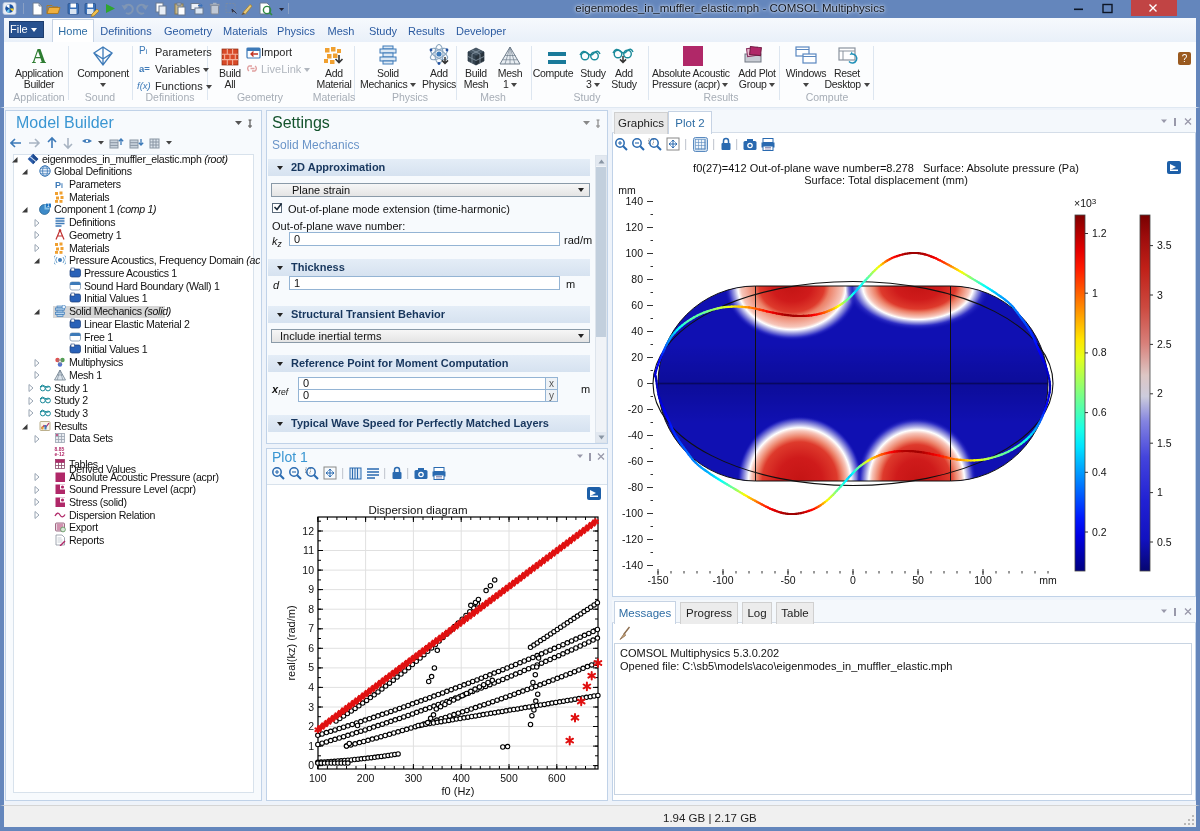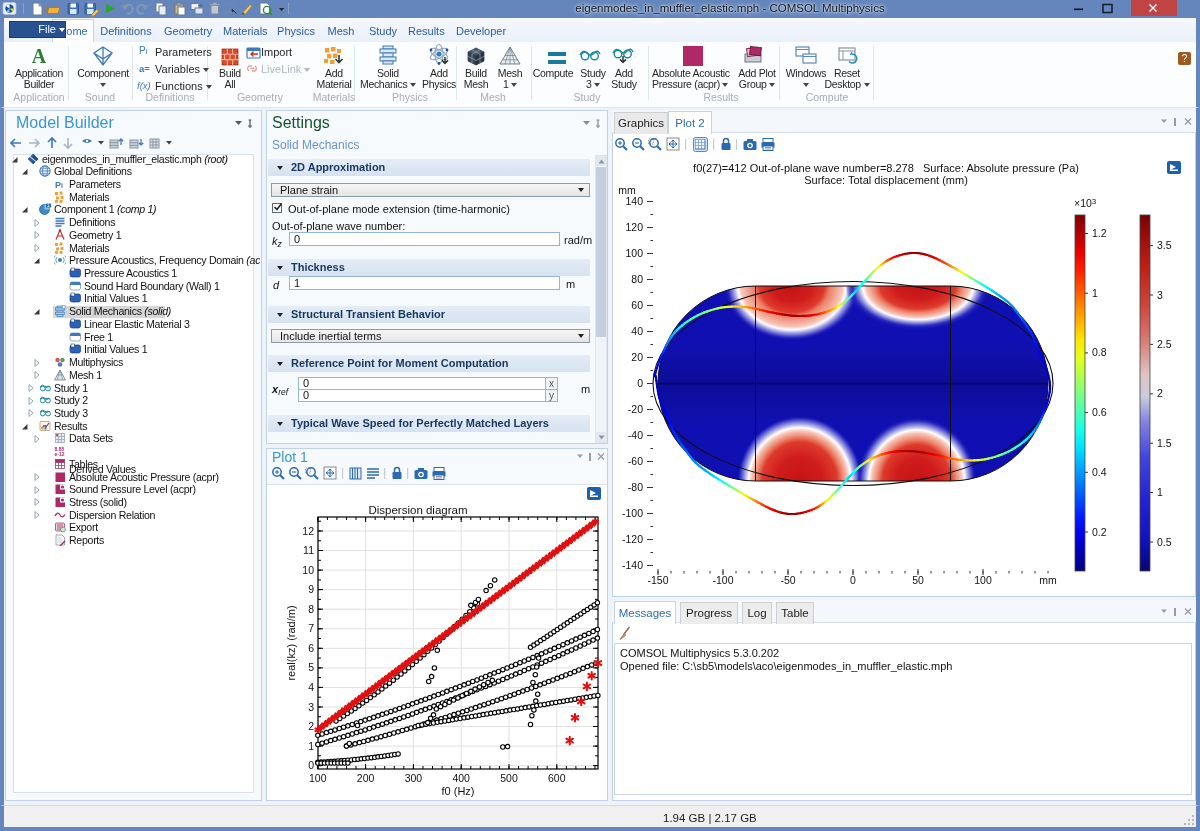--- a/index.html
+++ b/index.html
@@ -1,21 +1,21 @@
 <!DOCTYPE html>
 <html><head><meta charset="utf-8"><style>
 
 *{margin:0;padding:0;box-sizing:border-box}
 html,body{width:1200px;height:831px;overflow:hidden}
 body{font-family:"Liberation Sans",sans-serif;font-size:11px;color:#1a1a1a;background:#fff;position:relative}
 .abs{position:absolute}
 #titlebar{left:0;top:0;width:1200px;height:18px;background:#6486bc}
 #title{left:400px;top:2px;width:660px;text-align:center;color:#10151d;font-size:11.5px;text-shadow:0 0 4px #e8eefa,0 0 2px #e8eefa}
 #tabrow{left:0;top:18px;width:1200px;height:24px;background:linear-gradient(#f6f9fd,#e9f0f9);border-left:4px solid #6486bc;border-right:4px solid #6486bc}
-#filebtn{left:9px;top:21px;width:57px;height:17px;background:#27518f;border:1px solid #1c3c6d;color:#fff;text-align:right;line-height:15px;font-size:11px}
+#filebtn{left:9px;top:21px;width:35px;height:17px;background:#27518f;border:1px solid #1c3c6d;color:#fff;text-align:left;line-height:15px;font-size:11px}
 .tab{top:20px;height:22px;line-height:22px;color:#2a5aa0;font-size:11px;text-align:center}
 .tab.active{background:#fff;border:1px solid #c6d3e4;border-bottom:none;color:#2e6da4;top:19px;height:23px;line-height:23px}
 #ribbon{left:0;top:42px;width:1200px;height:66px;background:#fcfdfe;border-left:4px solid #6486bc;border-right:4px solid #6486bc;border-bottom:1px solid #dfe8f2}
 .rsep{position:absolute;top:46px;width:1px;height:54px;background:#dde6f0}
 .rlabel{position:absolute;top:91px;font-size:10.5px;color:#a6adb6;text-align:center;white-space:nowrap}
 .rbtn{position:absolute;top:68px;text-align:center;color:#262626;font-size:10.5px;letter-spacing:-0.3px;line-height:10.5px;white-space:nowrap}
 .rsm{position:absolute;font-size:11px;color:#262626;white-space:nowrap}
 .dar{display:inline-block;width:0;height:0;border-left:3px solid transparent;border-right:3px solid transparent;border-top:4px solid #444;vertical-align:1px}
 #work{left:0;top:108px;width:1200px;height:697px;background:#eef3fa;border-left:4px solid #6486bc;border-right:4px solid #6486bc}
 .panel{position:absolute;background:#f7fafd;border:1px solid #c0d2e8}
@@ -379,21 +379,21 @@
         <rect x="1.5" y="7.2" width="9" height="2.2"></rect>
         <rect x="3" y="9.4" width="6" height="2"></rect>
       </g>
       <circle cx="9.8" cy="2" r="1.8" fill="#e8f4ff" stroke="#3d7ab8" stroke-width="0.6"></circle>
     </svg>
 <div class="trow" style="left:69px;top:305.1px">Solid Mechanics <i>(solid)</i></div>
 <svg class="ticon" style="left:69px;top:317.9px" viewBox="0 0 12 12">
       <path d="M1 4 Q1 2 3 2 H10 Q11.5 2 11.5 4 V8 Q11.5 10 9.5 10 H3 Q1 10 1 8 Z" fill="#2a62b8" stroke="#1a3c78" stroke-width="0.7"></path>
       <rect x="2" y="1" width="3.5" height="3" fill="#fff" stroke="#1a3c78" stroke-width="0.6"></rect>
     </svg>
-<div class="trow" style="left:84px;top:317.9px">Linear Elastic Material 3</div>
+<div class="trow" style="left:84px;top:317.9px">Linear Elastic Material 2</div>
 <svg class="ticon" style="left:69px;top:330.6px" viewBox="0 0 12 12">
       <path d="M1 4 Q1 2 3 2 H10 Q11.5 2 11.5 4 V8 Q11.5 10 9.5 10 H3 Q1 10 1 8 Z" fill="#fff" stroke="#8098b0" stroke-width="0.8"></path>
       <path d="M1 4 Q1 2 3 2 H10 Q11.5 2 11.5 4 L11.5 5 H1 Z" fill="#3d7ab8"></path>
     </svg>
 <div class="trow" style="left:84px;top:330.6px">Free 1</div>
 <svg class="ticon" style="left:69px;top:343.3px" viewBox="0 0 12 12">
       <path d="M1 4 Q1 2 3 2 H10 Q11.5 2 11.5 4 V8 Q11.5 10 9.5 10 H3 Q1 10 1 8 Z" fill="#2a62b8" stroke="#1a3c78" stroke-width="0.7"></path>
       <rect x="2" y="1" width="3.5" height="3" fill="#fff" stroke="#1a3c78" stroke-width="0.6"></rect>
     </svg>
 <div class="trow" style="left:84px;top:343.3px">Initial Values 1</div>
@@ -522,21 +522,21 @@
 <div class="trow" style="left:69px;top:534.1px">Reports</div>
   </div>
 <div class="panel" style="left:266px;top:110px;width:342px;height:334px"></div>
 <div class="abs" style="left:272px;top:114px;font-size:16px;color:#14532d">Settings</div>
 <div class="abs" style="left:272px;top:138px;font-size:12px;color:#6a94c8">Solid Mechanics</div>
 <svg class="abs" style="left:582px;top:119px" width="22" height="10" viewBox="0 0 22 10">
     <path d="M1 2 l3.5 4 3.5 -4 z" fill="#888"></path>
     <path d="M16 1 v6 m-2 0 h4 m-2 0 v2 m-1.5 -8 h3" stroke="#888" stroke-width="1.2" fill="none"></path>
   </svg>
 <div class="secbar" style="top:159px"><span class="ar"></span>2D Approximation</div>
-<div class="dd" style="left:271px;top:183px;width:319px;height:14px;line-height:12px;padding-left:8px">Plane strain<span class="ddar" style="top:4px"></span></div>
+<div class="dd" style="left:271px;top:183px;width:319px;height:14px;line-height:12px;padding-left:20px">Plane strain<span class="ddar" style="top:4px"></span></div>
 <div class="abs" style="left:272px;top:203px;width:10px;height:10px;background:#fff;border:1px solid #5a6a7a"></div>
 <svg class="abs" style="left:273px;top:202px" width="10" height="10" viewBox="0 0 10 10">
     <path d="M1.5 5 L4 7.5 L8.5 1.5" fill="none" stroke="#1a2a3a" stroke-width="1.6"></path>
   </svg>
 <div class="lbl" style="left:288px;top:203px">Out-of-plane mode extension (time-harmonic)</div>
 <div class="lbl" style="left:272px;top:220px">Out-of-plane wave number:</div>
 <div class="lbl" style="left:272px;top:235px;font-style:italic">k<span style="font-size:8.5px;vertical-align:-2px">z</span></div>
 <div class="inp" style="left:289px;top:232px;width:271px;height:14px;line-height:12px;padding-left:4px">0</div>
 <div class="lbl" style="left:564px;top:234px">rad/m</div>
 <div class="secbar" style="top:259px"><span class="ar"></span>Thickness</div>

